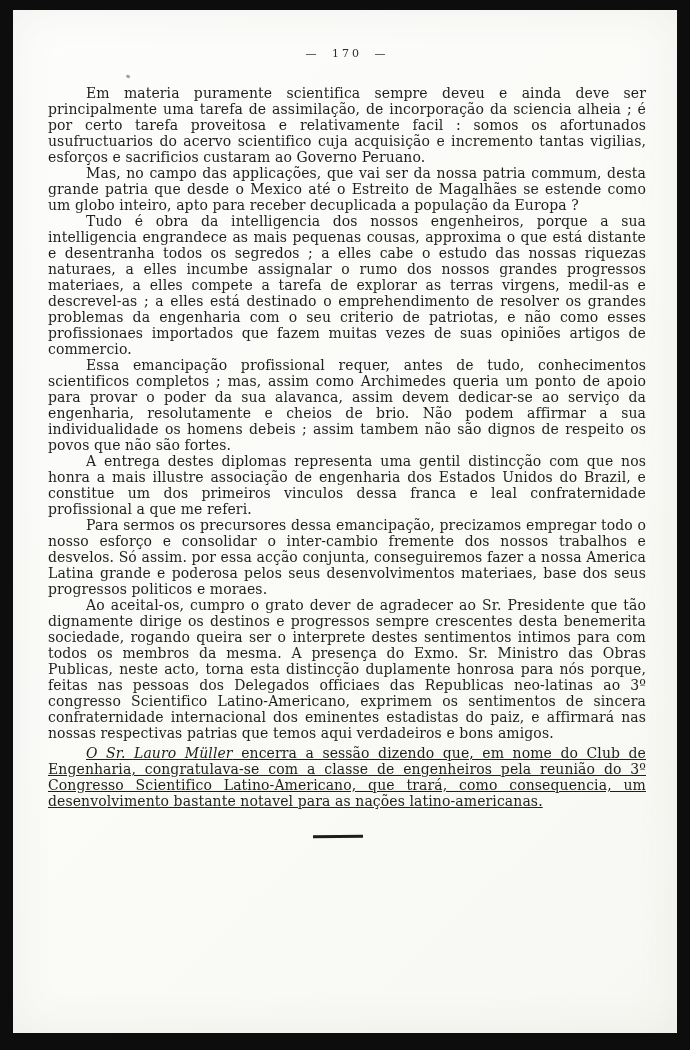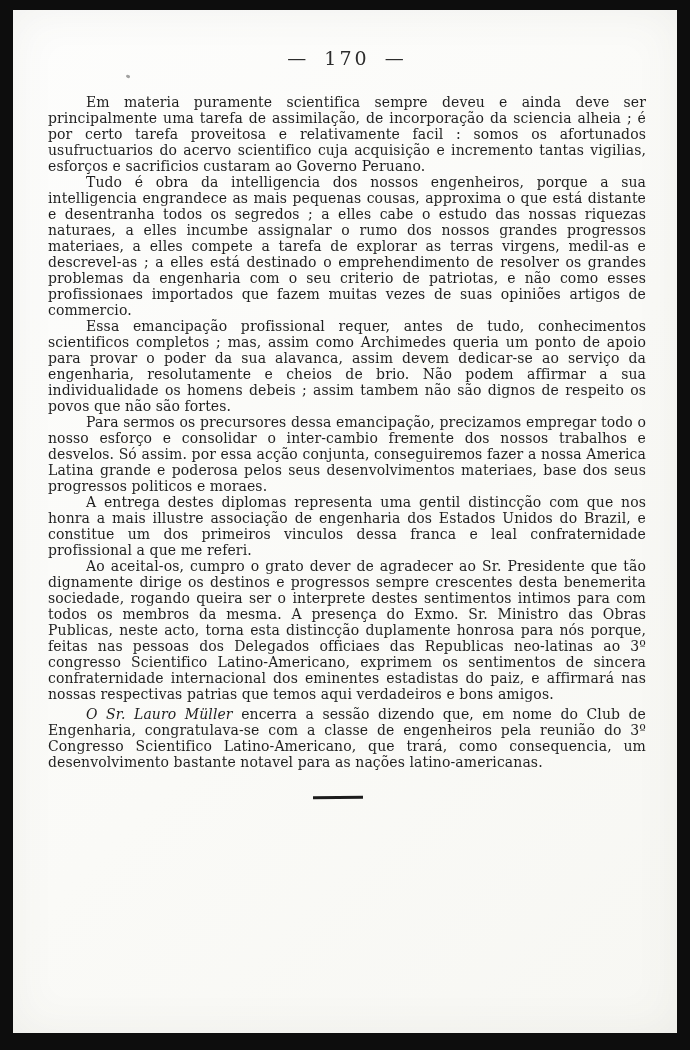--- a/index.html
+++ b/index.html
@@ -30,39 +30,40 @@
   }
   .content {
     position: absolute;
     left: 35px;
     right: 31px;
     top: 0;
   }
   .page-number {
     text-align: center;
     margin-top: 37px;
-    font-size: 19px;
+    font-size: 11px;
     letter-spacing: 3px;
     word-spacing: 6px;
     color: #2c2c2c;
   }
   .body-text {
     margin-top: 25px;
     font-size: 14px;
     line-height: 16px;
     text-align: justify;
     color: #1f1f1f;
     letter-spacing: 0.1px;
   }
   .body-text p {
     margin: 0;
     text-indent: 38px;
   }
   .body-text p.closing {
     margin-top: 4px;
+    text-decoration: underline;
   }
   .lead-italic {
     font-style: italic;
   }
   .end-rule-wrap {
     text-align: center;
     margin-top: 14px;
   }
   .end-rule {
     display: inline-block;
@@ -86,24 +87,25 @@
 </head>
 <body>
 
 <div class="scan-frame">
   <div class="page">
     <div class="ink-speck"></div>
     <div class="content">
       <div class="page-number">— 170 —</div>
       <div class="body-text">
         <p>Em materia puramente scientifica sempre deveu e ainda deve ser principalmente uma tarefa de assimilação, de incorporação da sciencia alheia&nbsp;; é por certo tarefa proveitosa e relativamente facil&nbsp;: somos os afortunados usufructuarios do acervo scientifico cuja acquisição e incremento tantas vigilias, esforços e sacrificios custaram ao Governo Peruano.</p>
+        <p>Mas, no campo das applicações, que vai ser da nossa patria commum, desta grande patria que desde o Mexico até o Estreito de Magalhães se estende como um globo inteiro, apto para receber decuplicada a população da Europa&nbsp;?</p>
         <p>Tudo é obra da intelligencia dos nossos engenheiros, porque a sua intelligencia engrandece as mais pequenas cousas, approxima o que está distante e desentranha todos os segredos&nbsp;; a elles cabe o estudo das nossas riquezas naturaes, a elles incumbe assignalar o rumo dos nossos grandes progressos materiaes, a elles compete a tarefa de explorar as terras virgens, medil-as e descrevel-as&nbsp;; a elles está destinado o emprehendimento de resolver os grandes problemas da engenharia com o seu criterio de patriotas, e não como esses profissionaes importados que fazem muitas vezes de suas opiniões artigos de commercio.</p>
         <p>Essa emancipação profissional requer, antes de tudo, conhecimentos scientificos completos&nbsp;; mas, assim como Archimedes queria um ponto de apoio para provar o poder da sua alavanca, assim devem dedicar-se ao serviço da engenharia, resolutamente e cheios de brio. Não podem affirmar a sua individualidade os homens debeis&nbsp;; assim tambem não são dignos de respeito os povos que não são fortes.</p>
+        <p>A entrega destes diplomas representa uma gentil distincção com que nos honra a mais illustre associação de engenharia dos Estados Unidos do Brazil, e constitue um dos primeiros vinculos dessa franca e leal confraternidade profissional a que me referi.</p>
         <p>Para sermos os precursores dessa emancipação, precizamos empregar todo o nosso esforço e consolidar o inter-cambio fremente dos nossos trabalhos e desvelos. Só assim. por essa acção conjunta, conseguiremos fazer a nossa America Latina grande e poderosa pelos seus desenvolvimentos materiaes, base dos seus progressos politicos e moraes.</p>
-        <p>A entrega destes diplomas representa uma gentil distincção com que nos honra a mais illustre associação de engenharia dos Estados Unidos do Brazil, e constitue um dos primeiros vinculos dessa franca e leal confraternidade profissional a que me referi.</p>
         <p>Ao aceital-os, cumpro o grato dever de agradecer ao Sr. Presidente que tão dignamente dirige os destinos e progressos sempre crescentes desta benemerita sociedade, rogando queira ser o interprete destes sentimentos intimos para com todos os membros da mesma. A presença do Exmo. Sr. Ministro das Obras Publicas, neste acto, torna esta distincção duplamente honrosa para nós porque, feitas nas pessoas dos Delegados officiaes das Republicas neo-latinas ao 3º congresso Scientifico Latino-Americano, exprimem os sentimentos de sincera confraternidade internacional dos eminentes estadistas do paiz, e affirmará nas nossas respectivas patrias que temos aqui verdadeiros e bons amigos.</p>
         <p class="closing"><span class="lead-italic">O Sr. Lauro Müller</span><span> encerra a sessão dizendo que, em nome do Club de Engenharia, congratulava-se com a classe de engenheiros pela reunião do 3º Congresso Scientifico Latino-Americano, que trará, como consequencia, um desenvolvimento bastante notavel para as nações latino-americanas.</span></p>
       </div>
       <div class="end-rule-wrap">
         <span class="end-rule"></span>
       </div>
     </div>
   </div>
 </div>
 

